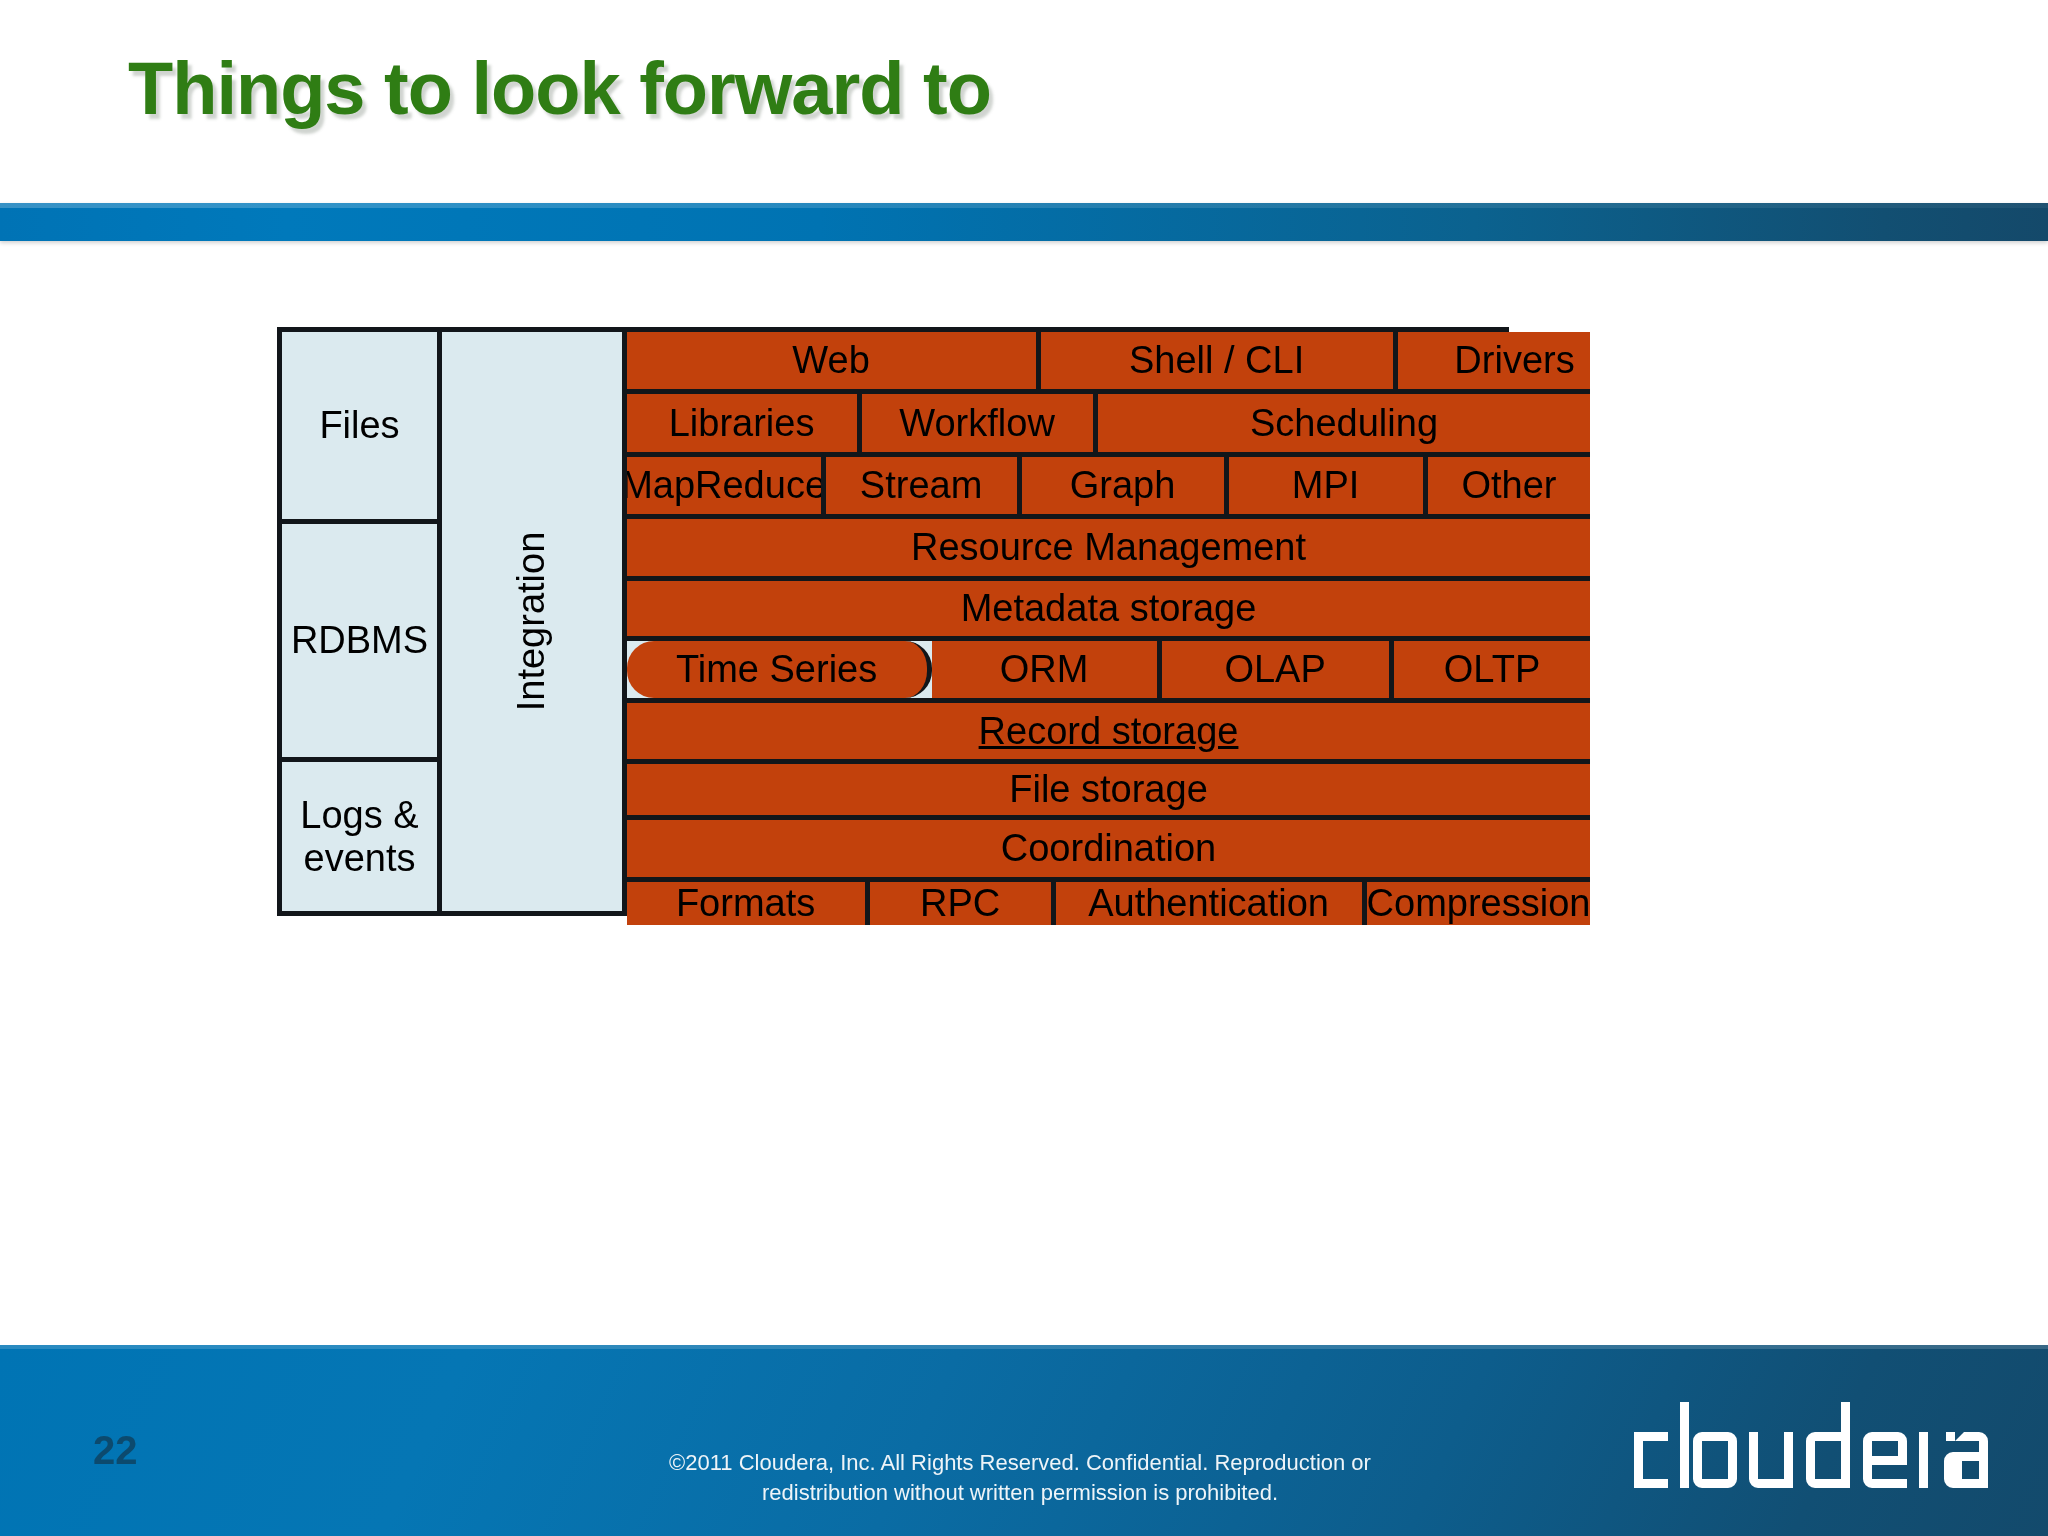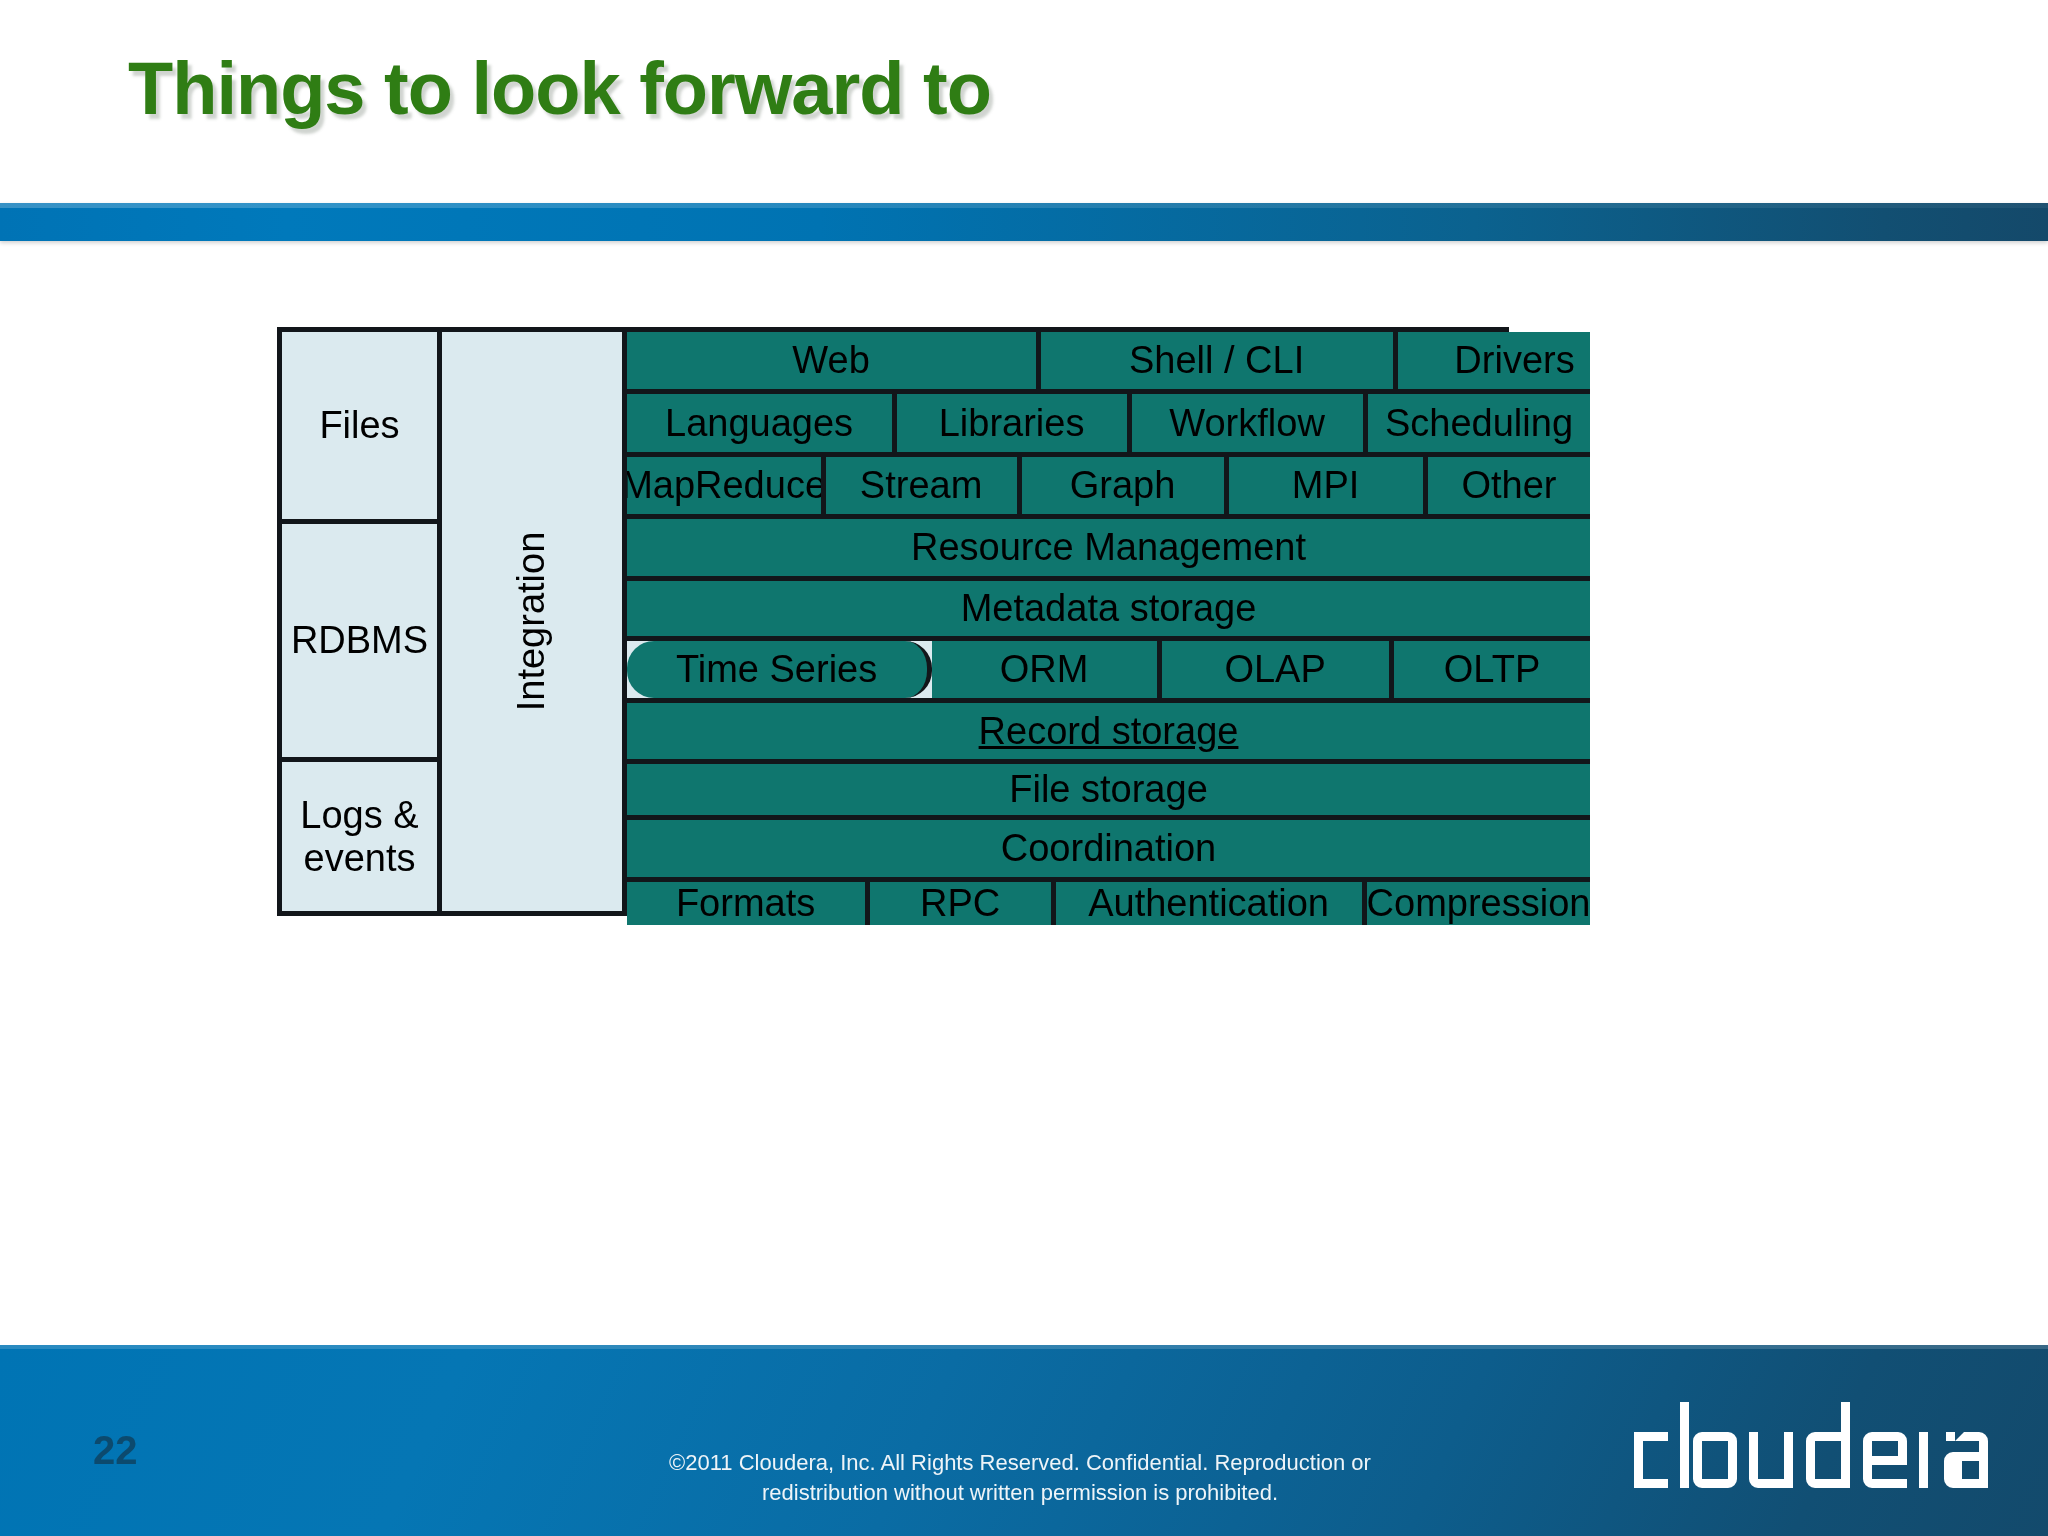--- a/index.html
+++ b/index.html
@@ -95,21 +95,21 @@
     flex-direction: column;
     background: #dbeaef;
   }
   .stack-row {
     display: flex;
     border-bottom: 5px solid #12161a;
     background: #dbeaef;
   }
   .stack-row:last-child { border-bottom: none; }
   .stack-cell {
-    background: #0f766e;
+    background: #c2410c;
     border-right: 5px solid #12161a;
     display: flex;
     align-items: center;
     justify-content: center;
     font-size: 38px;
     color: #000;
     text-align: right;
     white-space: nowrap;
     overflow: hidden;
   }
@@ -188,23 +188,20 @@
       </div>
       <div class="stack-cell" style="flex:0 0 357px;">
         <span>Shell / CLI</span>
       </div>
       <div class="stack-cell" style="flex:1 1 auto;padding-left:41px;">
         <span>Drivers</span>
       </div>
     </div>
 
     <div class="stack-row" style="flex:0 0 63px;">
-      <div class="stack-cell" style="flex:0 0 270px;">
-        <span>Languages</span>
-      </div>
       <div class="stack-cell" style="flex:0 0 235px;">
         <span>Libraries</span>
       </div>
       <div class="stack-cell" style="flex:0 0 236px;">
         <span>Workflow</span>
       </div>
       <div class="stack-cell" style="flex:1 1 auto;">
         <span>Scheduling</span>
       </div>
     </div>

